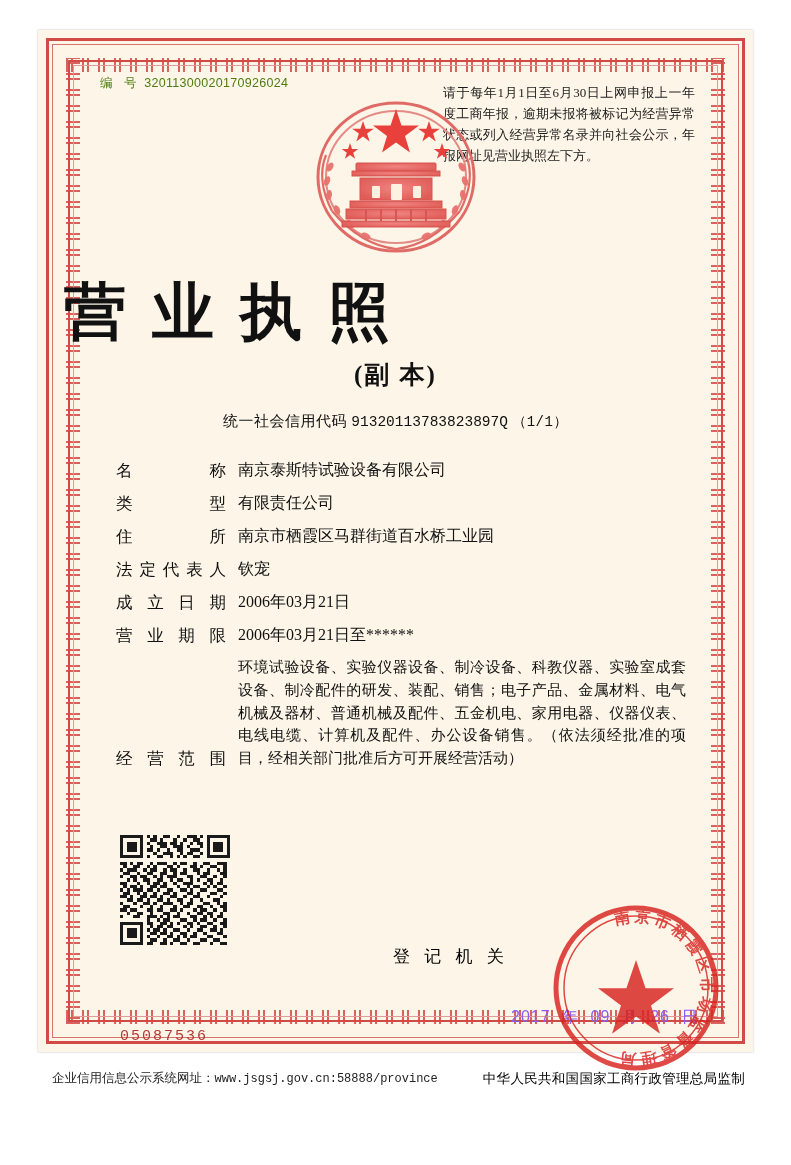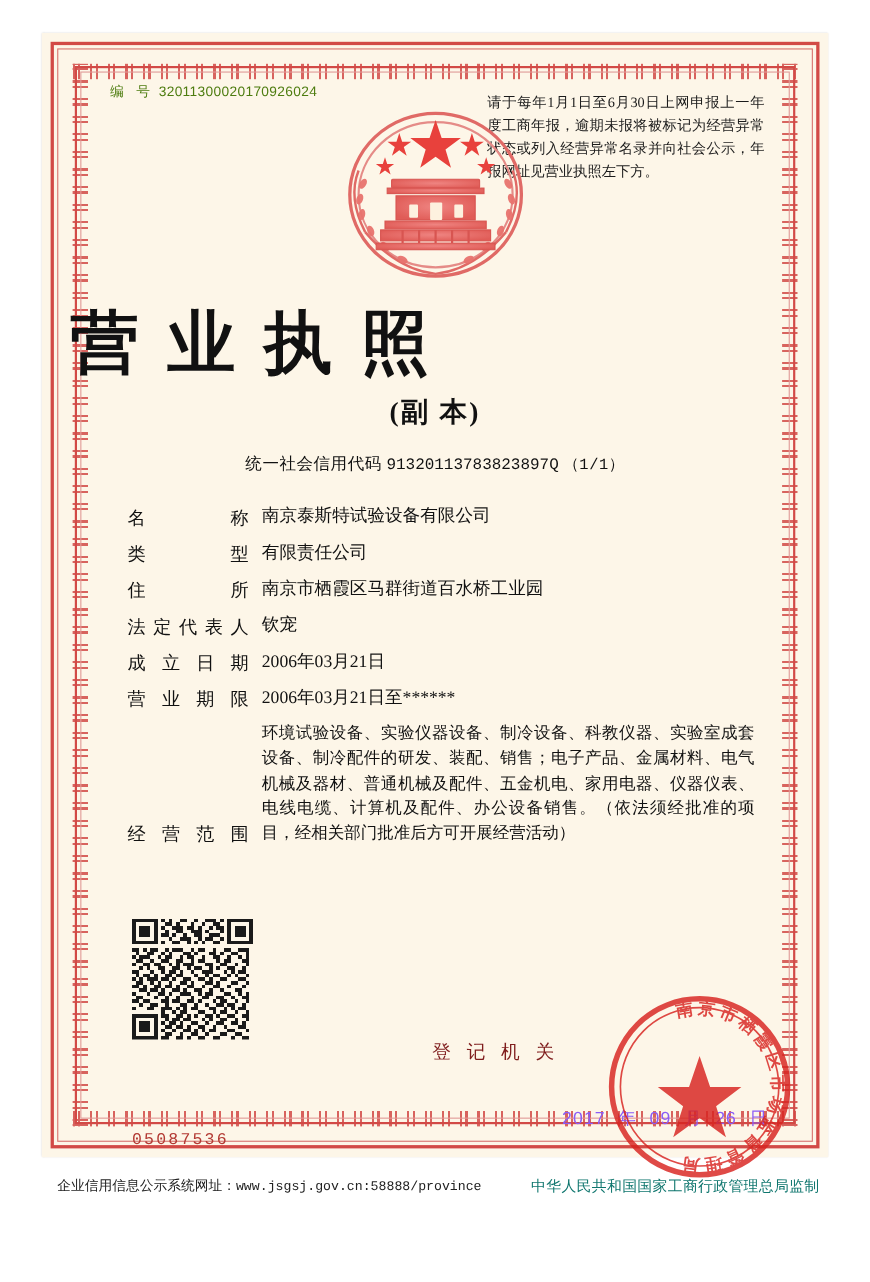--- a/index.html
+++ b/index.html
@@ -202,21 +202,21 @@
     text-align: center;
   }
 
   
   .registry {
     position: absolute;
     left: 355px;
     top: 915px;
     font-size: 17px;
     letter-spacing: 5px;
-    color: #7f1d1d;
+    color: #000000;
   }
   .issue-date {
     position: absolute;
     left: 470px;
     top: 977px;
     font-size: 16px;
     color: #8b5cf6;
     letter-spacing: 1px;
     font-family: Liberation Sans, sans-serif;
   }
@@ -243,21 +243,21 @@
   }
   .footer-left .url {
     font-family: "Liberation Mono", monospace;
     font-size: 12px;
   }
   .footer-right {
     position: absolute;
     right: 46px;
     top: 1070px;
     font-size: 13.5px;
-    color: #0f766e;
+    color: #000000;
     letter-spacing: 0.3px;
   }
 </style>
 </head>
 <body>
 
 <div class="page">
   <div class="cert">
 
     <div class="border-outer"></div>

